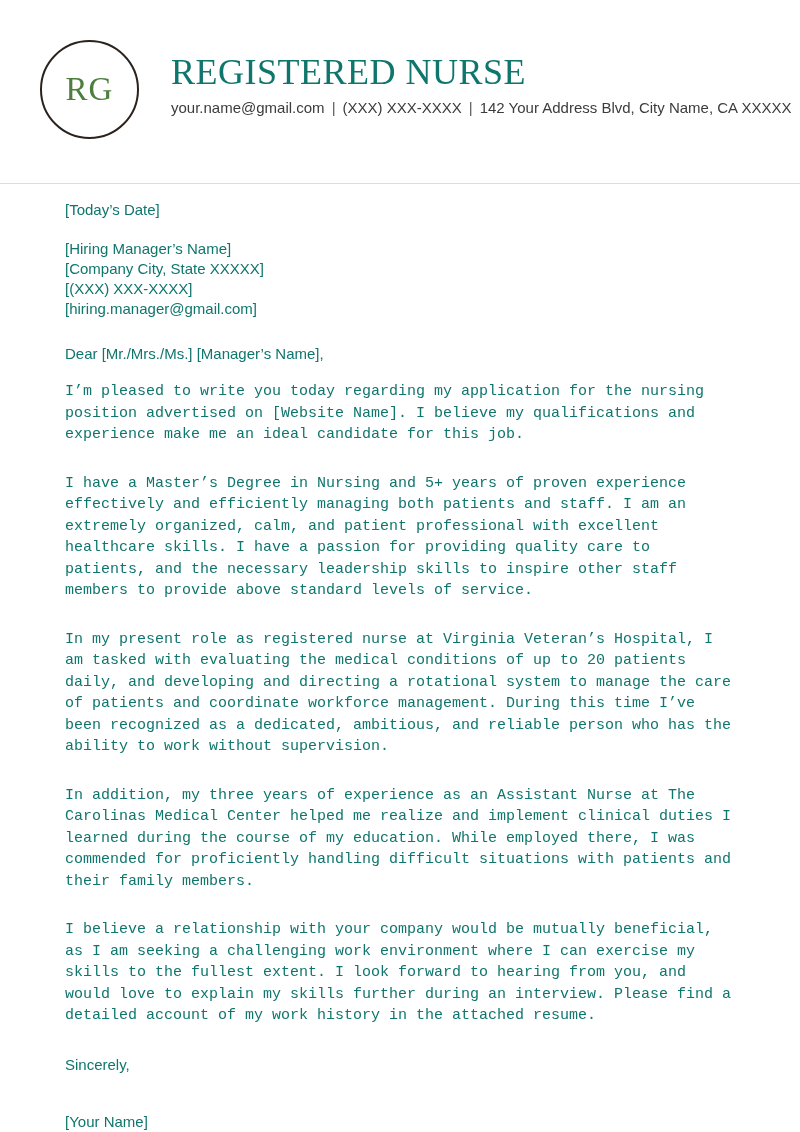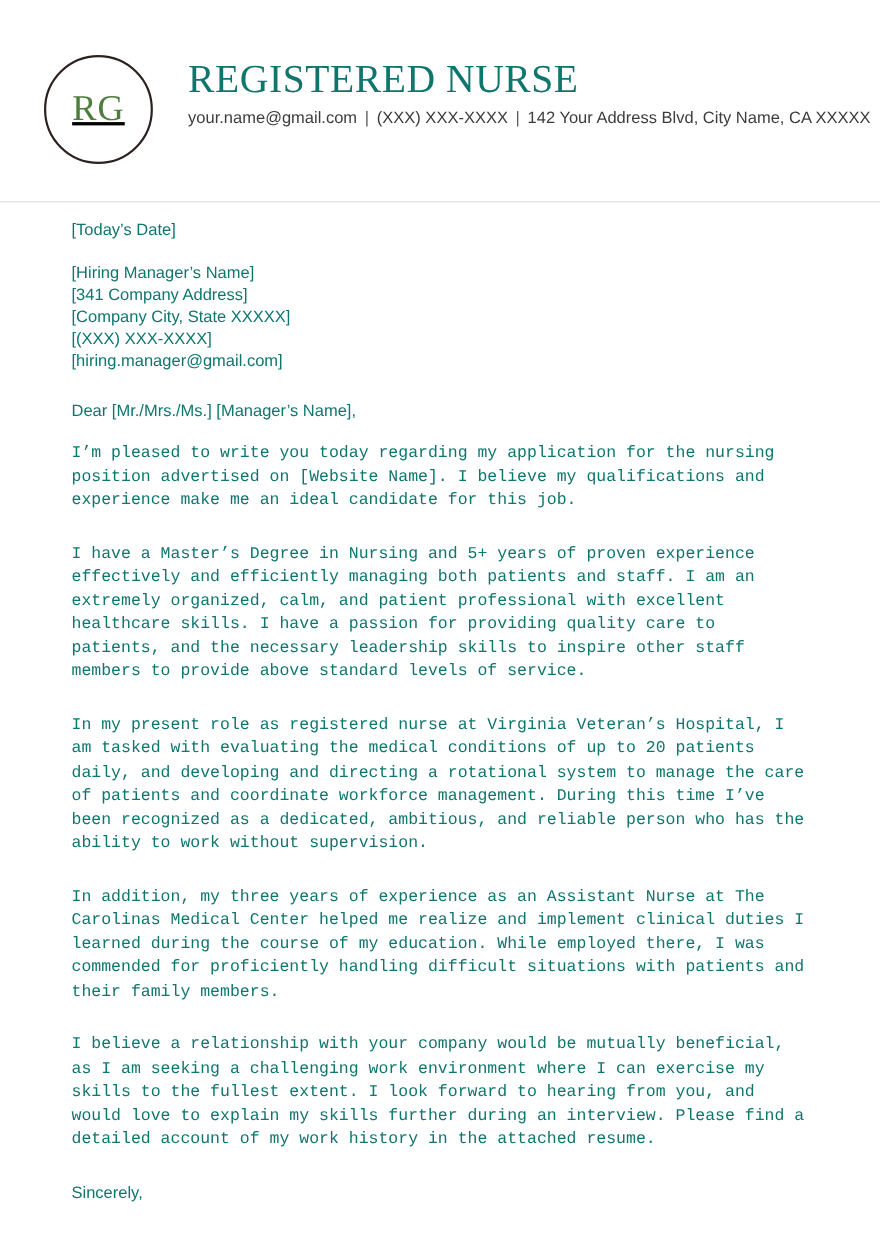--- a/index.html
+++ b/index.html
@@ -19,30 +19,29 @@
   }
   
   .letterhead {
     position: relative;
     height: 184px;
     border-bottom: 1px solid #dcdcdc;
   }
   .logo-circle {
     position: absolute;
     left: 40px;
-    top: 50px;
+    top: 40px;
     width: 99px;
     height: 99px;
     border: 2px solid #2b221d;
     border-radius: 50%;
     background: #ffffff;
     display: flex;
     align-items: center;
     justify-content: center;
-    text-decoration: underline;
   }
   .monogram {
     font-family: "Liberation Serif", "DejaVu Serif", serif;
     font-size: 33px;
     font-weight: 400;
     color: #4e7d3e;
     letter-spacing: 1px;
   }
   .header-text {
     position: absolute;
@@ -113,21 +112,20 @@
       </div>
     </div>
   </header>
 
   <main class="letter">
 
     <p class="date-line">[Today’s Date]</p>
 
     <div class="recipient">
       <div>[Hiring Manager’s Name]</div>
-      <div>[341 Company Address]</div>
       <div>[Company City, State XXXXX]</div>
       <div>[(XXX) XXX-XXXX]</div>
       <div>[hiring.manager@gmail.com]</div>
     </div>
 
     <p class="salutation">Dear [Mr./Mrs./Ms.] [Manager’s Name],</p>
 
     <p class="para">I’m pleased to write you today regarding my application for the nursing position advertised on [Website Name]. I believe my qualifications and experience make me an ideal candidate for this job.</p>
 
     <p class="para">I have a Master’s Degree in Nursing and 5+ years of proven experience effectively and efficiently managing both patients and staff. I am an extremely organized, calm, and patient professional with excellent healthcare skills. I have a passion for providing quality care to patients, and the necessary leadership skills to inspire other staff members to provide above standard levels of service.</p>

